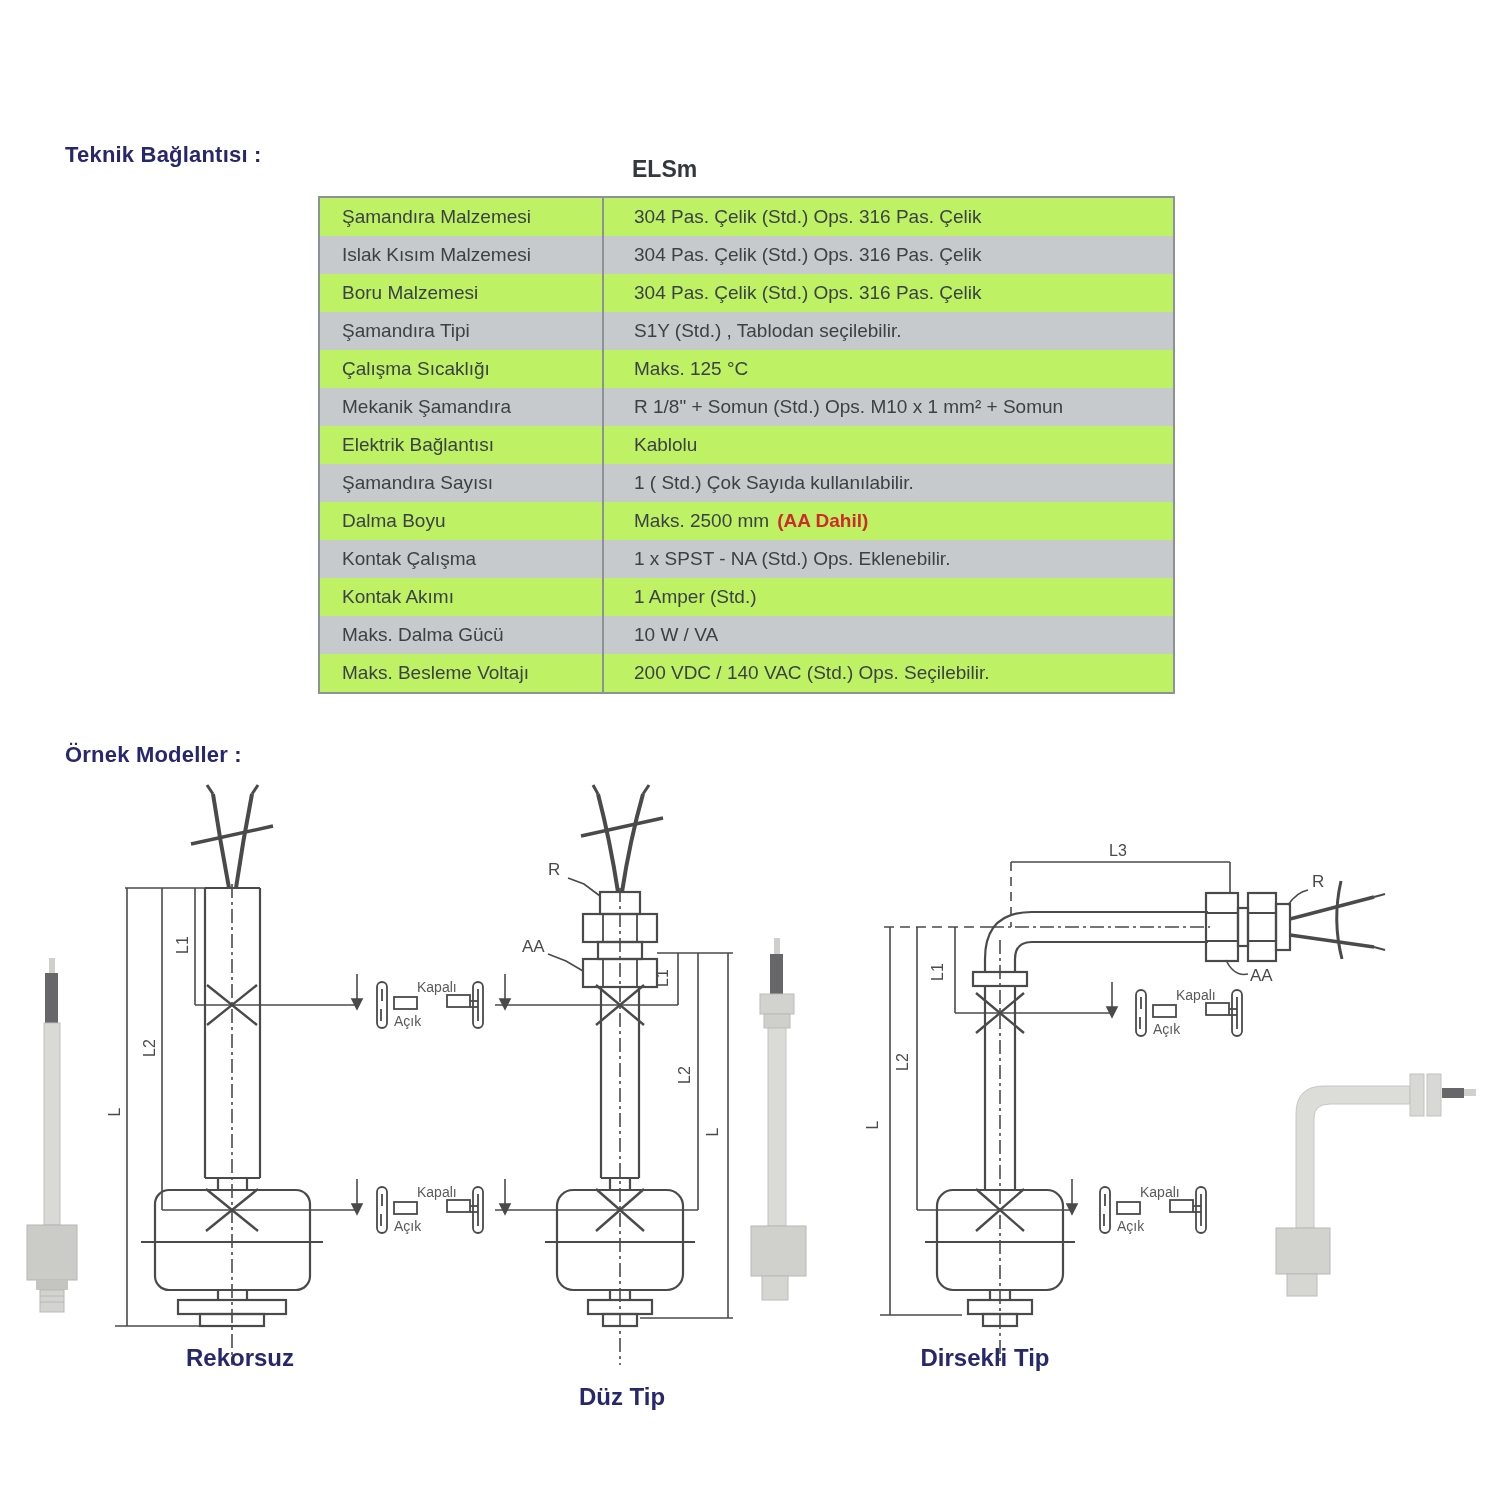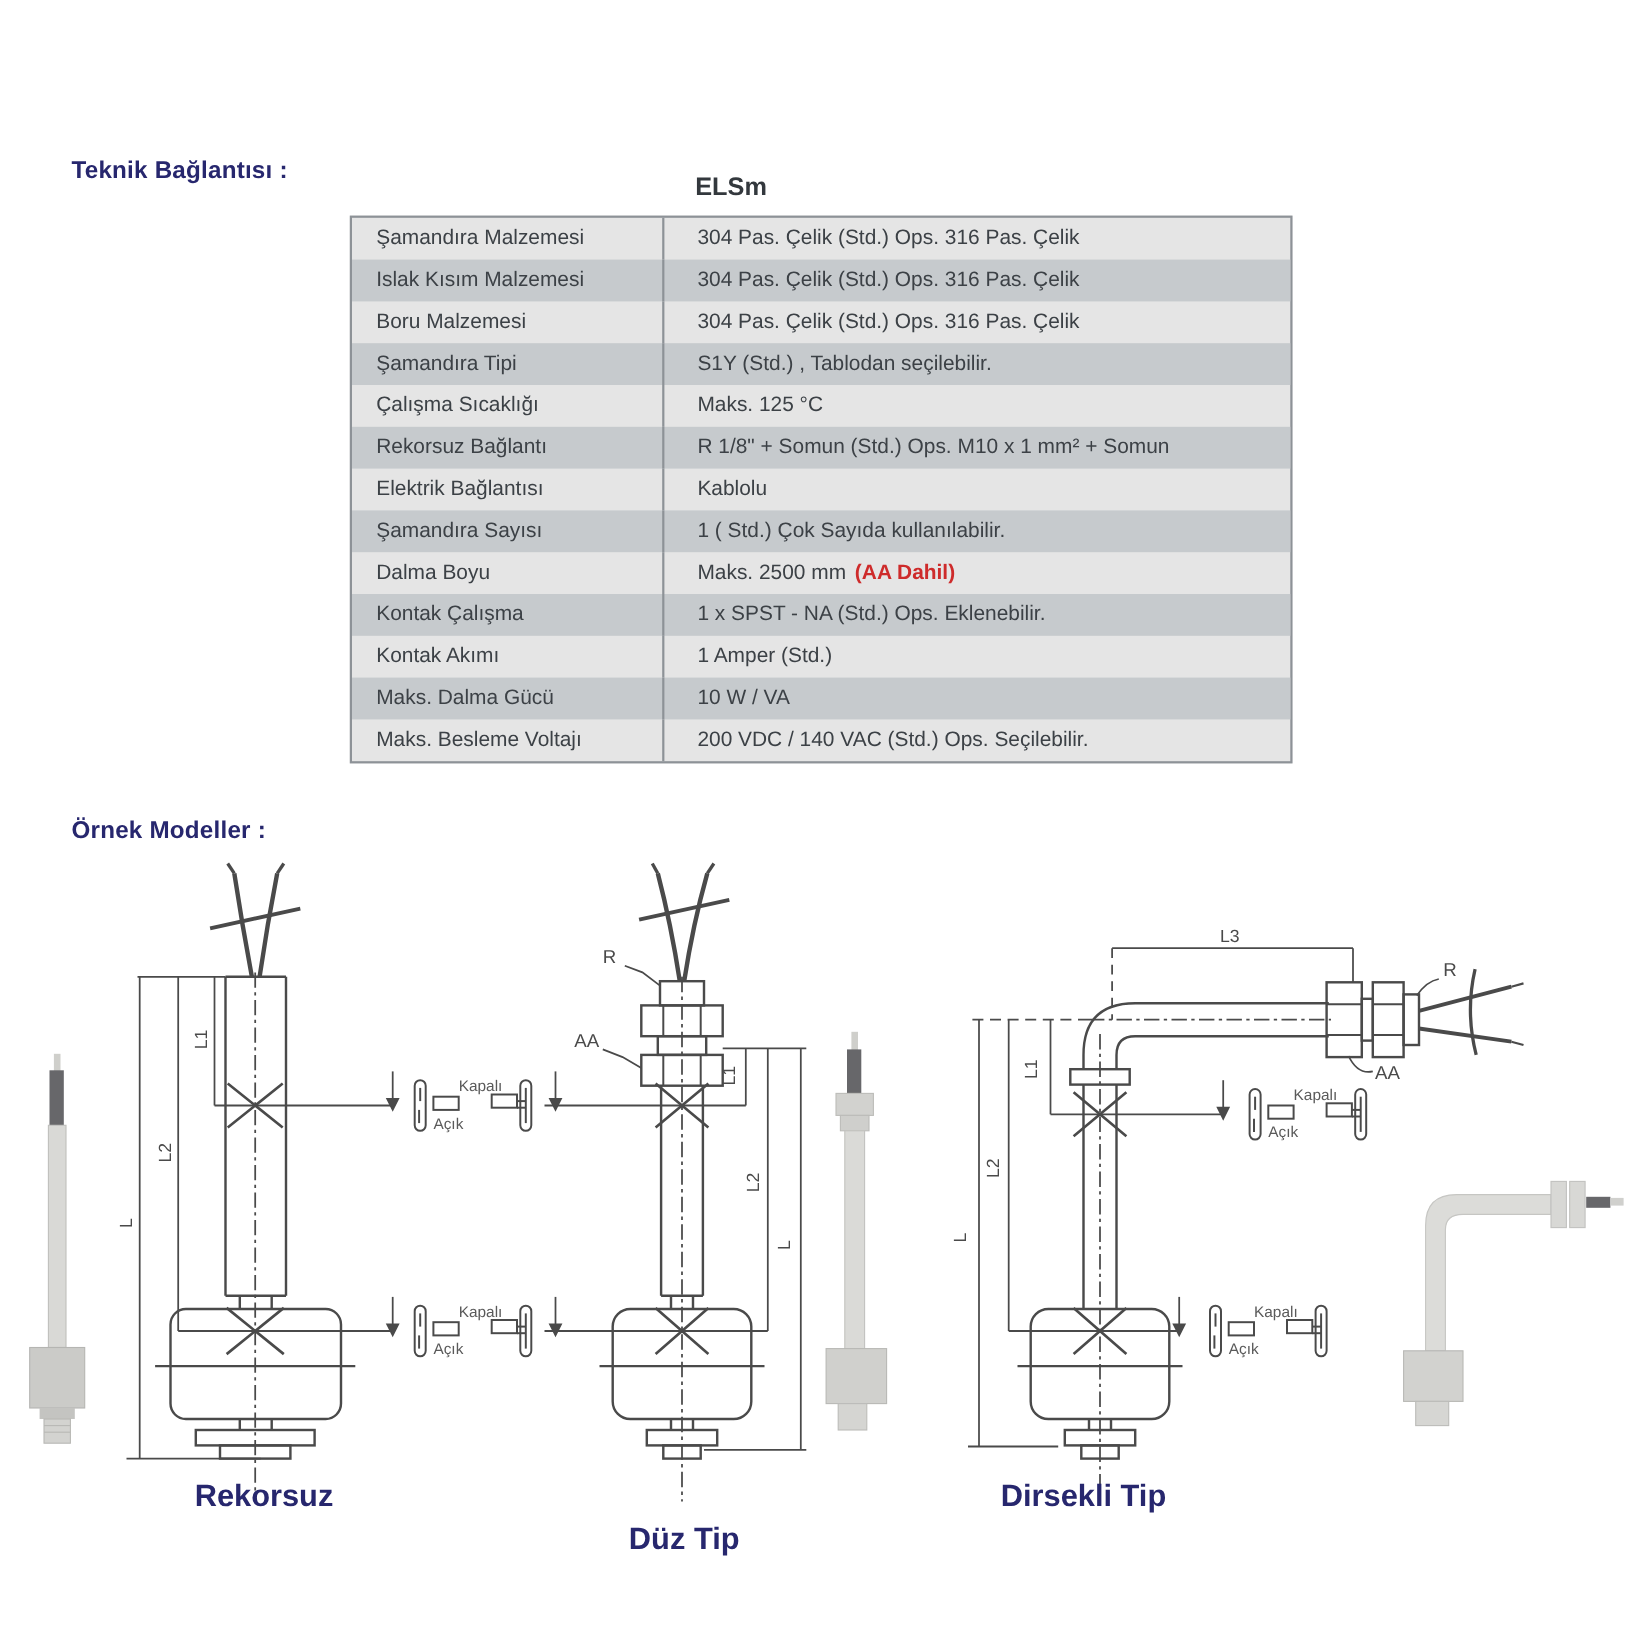--- a/index.html
+++ b/index.html
@@ -5,35 +5,35 @@
   html,body{margin:0;padding:0;background:#ffffff;}
   body{font-family:"Liberation Sans", sans-serif;}
   #page{position:relative;width:1500px;height:1500px;background:#fff;overflow:hidden;}
 
   .heading{position:absolute;font-weight:bold;font-size:22px;color:#27276e;letter-spacing:0.2px;}
   #h-teknik{left:65px;top:142px;}
   #h-ornek{left:65px;top:742px;}
 
   #tbl-header{position:absolute;left:632px;top:156px;font-weight:bold;font-size:23px;color:#33383d;}
 
-  #spec-table{position:absolute;left:318px;top:196px;width:857px;border:2px solid #8d9297;box-sizing:border-box;background:#e5e5e5;}
+  #spec-table{position:absolute;left:318px;top:196px;width:857px;border:2px solid #8d9297;box-sizing:border-box;background:#bef264;}
   .trow{display:flex;height:38px;align-items:center;font-size:19px;color:#3c4146;}
   .trow.alt{background:#c6cacd;}
   .tcell-label{width:284px;box-sizing:border-box;padding-left:22px;border-right:2px solid #8d9297;align-self:stretch;display:flex;align-items:center;}
   .tcell-value{flex:1;padding-left:30px;white-space:pre;}
   .lbl-bold{font-weight:normal;}
   .val-red{color:#ce2b2b;font-weight:bold;margin-left:8px;}
 
   #drawings{position:absolute;left:0;top:780px;width:1500px;height:640px;}
   svg text{font-family:"Liberation Sans", sans-serif;}
   .dimtxt{font-size:16px;fill:#4a4a4a;}
   .reftxt{font-size:17px;fill:#4a4a4a;}
   .symtxt{font-size:14px;fill:#5a5a5a;}
 
-  .caption{position:absolute;top:1344px;text-align:center;font-weight:bold;font-size:28px;color:#27276e;}
+  .caption{position:absolute;top:1344px;text-align:center;font-weight:bold;font-size:24px;color:#27276e;}
   #cap-rekorsuz{left:128px;width:224px;}
   #cap-duz{left:510px;width:224px;margin-top:39px;}
   #cap-dirsekli{left:863px;width:244px;}
 </style>
 </head>
 <body>
 
 <div id="page">
 
   <div id="h-teknik" class="heading">Teknik Bağlantısı :</div>
@@ -55,21 +55,21 @@
     </div>
       <div class="trow alt">
       <div class="tcell-label">Şamandıra Tipi</div>
       <div class="tcell-value">S1Y (Std.) , Tablodan seçilebilir.</div>
     </div>
       <div class="trow">
       <div class="tcell-label">Çalışma Sıcaklığı</div>
       <div class="tcell-value">Maks. 125 °C</div>
     </div>
       <div class="trow alt">
-      <div class="tcell-label">Rekorsuz Bağlantı</div>
+      <div class="tcell-label">Mekanik Şamandıra</div>
       <div class="tcell-value">R 1/8" + Somun (Std.) Ops. M10 x 1 mm² + Somun</div>
     </div>
       <div class="trow">
       <div class="tcell-label">Elektrik Bağlantısı</div>
       <div class="tcell-value">Kablolu</div>
     </div>
       <div class="trow alt">
       <div class="tcell-label">Şamandıra Sayısı</div>
       <div class="tcell-value">1 ( Std.) Çok Sayıda kullanılabilir.</div>
     </div>

